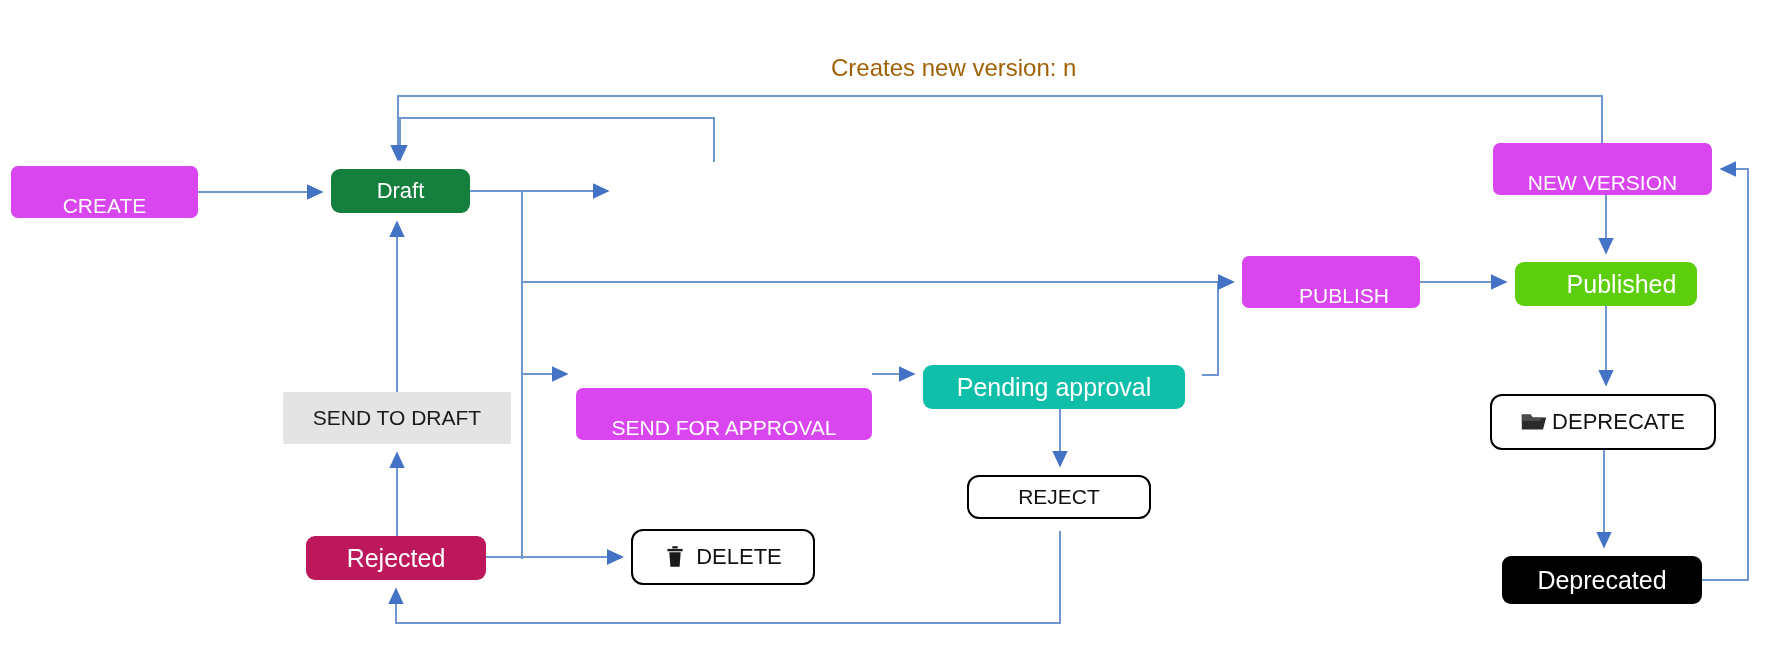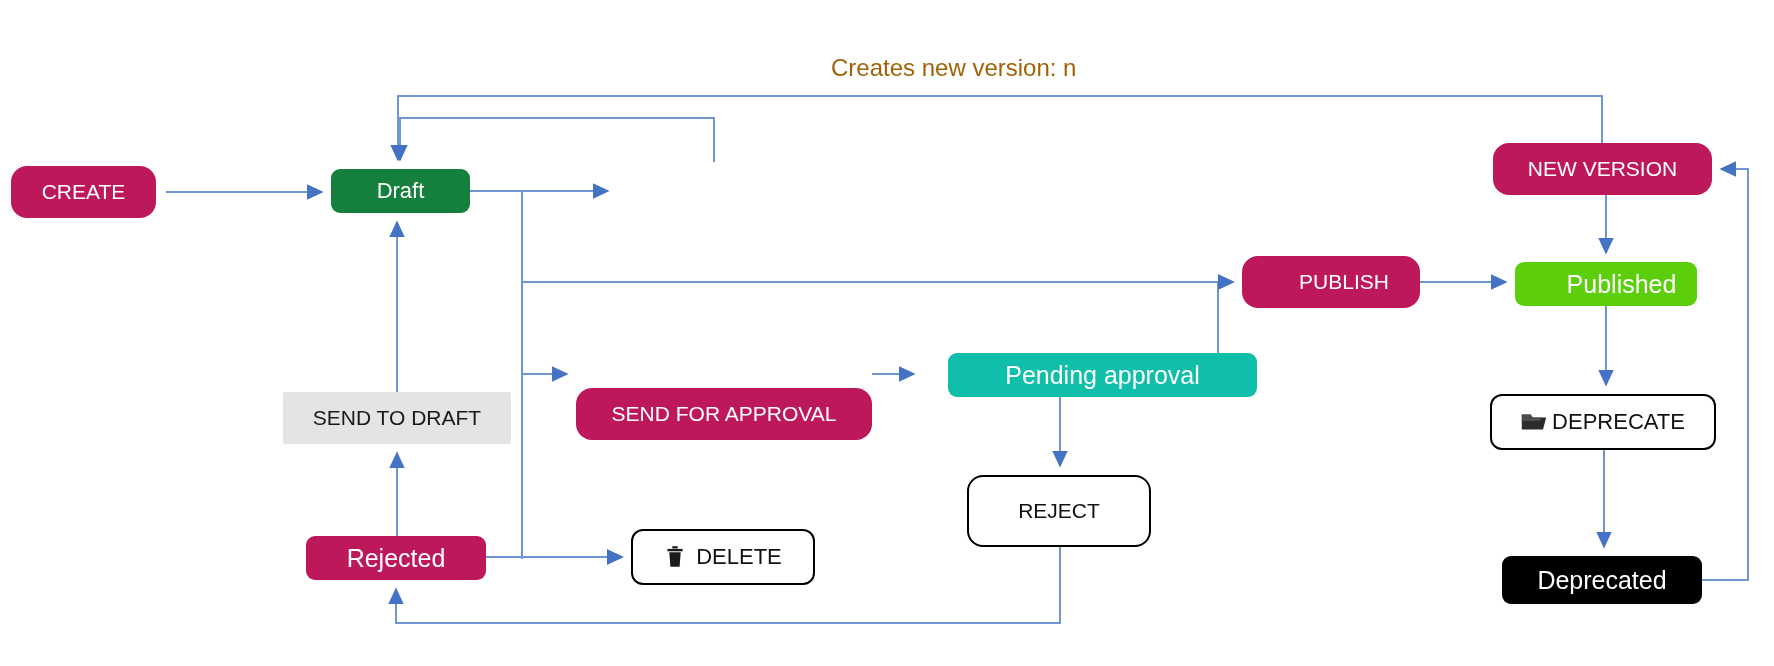--- a/index.html
+++ b/index.html
@@ -2,21 +2,21 @@
 <html><head>
 <meta charset="utf-8">
 <style>
   html,body{margin:0;padding:0;background:#ffffff;}
   body{width:1774px;height:666px;overflow:hidden;font-family:"Liberation Sans",sans-serif;}
   #stage{position:relative;width:1774px;height:666px;background:#fff;}
   svg.wires{position:absolute;left:0;top:0;width:1774px;height:666px;pointer-events:none;}
   .node{position:absolute;box-sizing:border-box;display:flex;align-items:center;justify-content:center;
         border-radius:9px;white-space:nowrap;}
   .state{color:#ffffff;font-weight:400;}
-  .action-dark{background:#be185d;color:#ffffff;font-weight:400;border-radius:16px;}
+  .action-dark{background:#d946ef;color:#ffffff;font-weight:400;border-radius:7px;align-items:flex-end;}
   .action-outline{background:#ffffff;color:#111111;border:2.5px solid #000000;border-radius:12px;}
   .action-gray{background:#e4e4e4;color:#1a1a1a;border-radius:2px;}
   .ico{display:inline-flex;align-items:center;justify-content:center;margin-right:10px;}
   .ico svg{display:block;}
   .edgelabel{position:absolute;color:#a16207;white-space:nowrap;}
 </style>
 </head>
 <body>
 
 <div id="stage">
@@ -65,50 +65,50 @@
 
       <path d="M1604,450 L1604,547" marker-end="url(#ah)"></path>
 
       <path d="M1702,580 L1748,580 L1748,169 L1721,169" marker-end="url(#ah)"></path>
 
       <path d="M1606,195 L1606,253" marker-end="url(#ah)"></path>
 
     </g>
   </svg>
 
-  <div class="node action-dark" style="left:11px;top:166px;width:145px;height:52px;font-size:21px;">
+  <div class="node action-dark" style="left:11px;top:166px;width:187px;height:52px;font-size:21px;">
     <span>CREATE</span>
   </div>
 
   <div class="node state" style="left:331px;top:169px;width:139px;height:44px;font-size:22px;background:#15803d;">
     <span>Draft</span>
   </div>
 
 
   <div class="node action-dark" style="left:1242px;top:256px;width:178px;height:52px;font-size:21px;padding-left:26px;">
     <span>PUBLISH</span>
   </div>
 
   <div class="node state" style="left:1515px;top:262px;width:182px;height:44px;font-size:25px;background:#5cce0b;padding-left:31px;">
     <span>Published</span>
   </div>
 
   <div class="node action-dark" style="left:576px;top:348px;width:296px;height:52px;font-size:21px;margin-top:40px;">
     <span>SEND FOR APPROVAL</span>
   </div>
 
-  <div class="node state" style="left:923px;top:353px;width:309px;height:44px;font-size:25px;background:#0fbfaa;margin-left:25px;">
+  <div class="node state" style="left:923px;top:365px;width:262px;height:44px;font-size:25px;background:#0fbfaa;">
     <span>Pending approval</span>
   </div>
 
   <div class="node action-gray" style="left:283px;top:392px;width:228px;height:52px;font-size:21px;">
     <span>SEND TO DRAFT</span>
   </div>
 
-  <div class="node action-outline" style="left:967px;top:475px;width:184px;height:72px;font-size:21px;border-radius:16px;">
+  <div class="node action-outline" style="left:967px;top:475px;width:184px;height:44px;font-size:21px;">
     <span>REJECT</span>
   </div>
 
   <div class="node state" style="left:306px;top:536px;width:180px;height:44px;font-size:25px;background:#be185d;">
     <span>Rejected</span>
   </div>
 
   <div class="node action-outline" style="left:631px;top:529px;width:184px;height:56px;font-size:22px;">
     <span class="ico">
       <svg width="22" height="24" viewBox="0 0 20 24">

